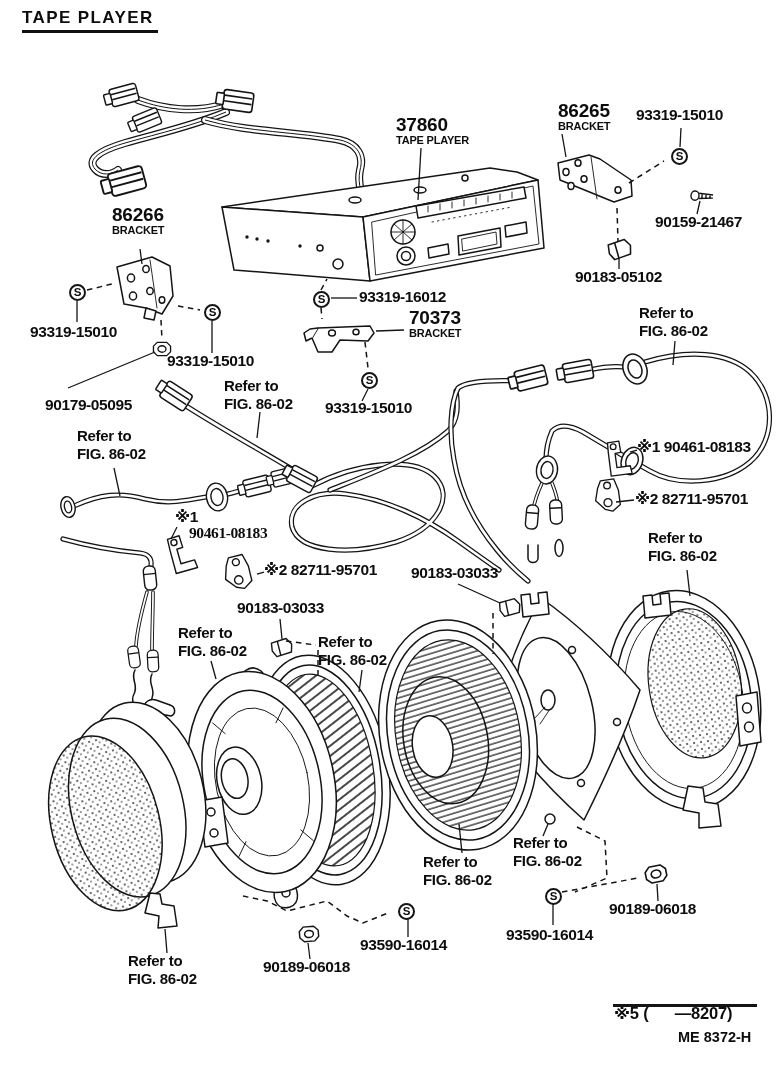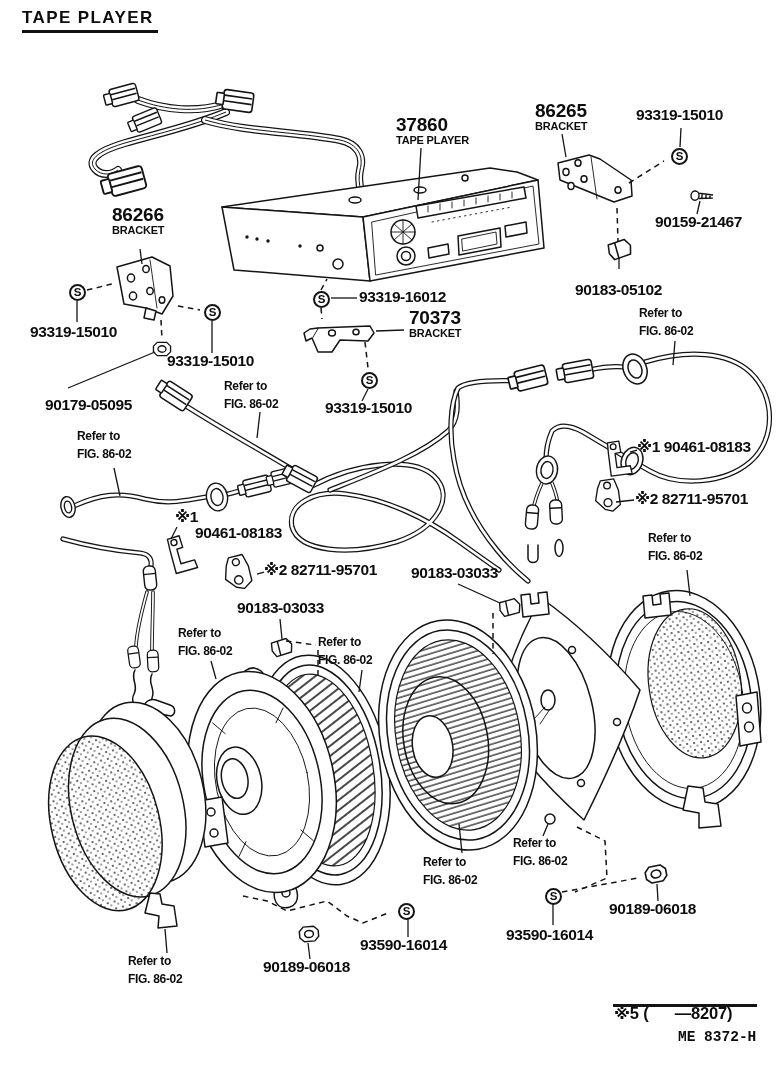--- a/index.html
+++ b/index.html
@@ -3,30 +3,30 @@
 <meta charset="utf-8">
 <style>
   html,body{margin:0;padding:0;background:#fff;}
   .stage{position:relative;width:784px;height:1074px;background:#fff;overflow:hidden;
          font-family:"Liberation Sans","DejaVu Sans",sans-serif;color:#0d0d0d;}
   svg{position:absolute;left:0;top:0;}
   .lbl{position:absolute;font-weight:bold;font-size:15.5px;letter-spacing:-0.4px;
        white-space:nowrap;line-height:16px;}
   .lg{font-size:19px;letter-spacing:-0.2px;line-height:19px;}
   .sub{font-size:11px;letter-spacing:-0.2px;line-height:13px;}
-  .refer div{font-size:12px;line-height:18px;letter-spacing:-0.3px;}
+  .refer div{font-size:15px;line-height:18px;letter-spacing:-0.3px;}
   .legend{font-size:16.5px;line-height:23px;white-space:pre;letter-spacing:-0.2px;}
   .legend-rule{position:absolute;height:3px;background:#141414;}
-  .scode{font-size:14.5px;letter-spacing:0;font-family:Liberation Mono, monospace;}
+  .scode{font-size:14.5px;letter-spacing:0;}
   .title{font-size:17px;letter-spacing:1.4px;border-bottom:3px solid #111;
          padding:0 4px 3px 0;line-height:19px;}
   .scircle{position:absolute;width:17px;height:17px;border:2px solid #141414;border-radius:50%;
            background:#fff;font-size:11.5px;font-weight:bold;display:flex;align-items:center;
            justify-content:center;box-sizing:border-box;line-height:1;}
-  .ind{margin-left:20px;}
+  .ind{margin-left:14px;font-family:Liberation Serif, serif;}
   
   .ln{fill:none;stroke:#141414;stroke-width:1.5;stroke-linejoin:round;stroke-linecap:round;}
   .thin{stroke-width:0.9;}
   .fw{fill:#fff;stroke:#141414;stroke-width:1.5;stroke-linejoin:round;}
   .lead path{stroke:#141414;stroke-width:1.3;fill:none;}
   .dash path{stroke:#141414;stroke-width:1.5;fill:none;stroke-dasharray:5.5 4.5;}
   .cbl{fill:none;stroke:#141414;stroke-width:5.2;stroke-linecap:round;}
   .cblw{fill:none;stroke:#fff;stroke-width:2.7;stroke-linecap:round;}
   .cblc{fill:none;stroke:#141414;stroke-width:1;}
   .bnd{stroke-width:8;} .bndw{stroke-width:5.6;}
@@ -373,28 +373,28 @@
   </g>
 </svg>
 
 <div class="lbl title" style="left:22px;top:8px">TAPE PLAYER</div>
 
 <div class="lbl" style="left:396px;top:115px">
   <div class="lg">37860</div>
   <div class="sub">TAPE PLAYER</div>
 </div>
 
-<div class="lbl" style="left:535px;top:101px">
+<div class="lbl" style="left:558px;top:101px">
   <div class="lg">86265</div>
   <div class="sub">BRACKET</div>
 </div>
 
 <div class="lbl" style="left:636px;top:107px">93319-15010</div>
 <div class="lbl" style="left:655px;top:214px">90159-21467</div>
-<div class="lbl" style="left:575px;top:282px">90183-05102</div>
+<div class="lbl" style="left:575px;top:269px">90183-05102</div>
 
 <div class="lbl" style="left:112px;top:205px">
   <div class="lg">86266</div>
   <div class="sub">BRACKET</div>
 </div>
 
 <div class="lbl" style="left:30px;top:324px">93319-15010</div>
 <div class="lbl" style="left:359px;top:289px">93319-16012</div>
 
 <div class="lbl" style="left:409px;top:308px">

